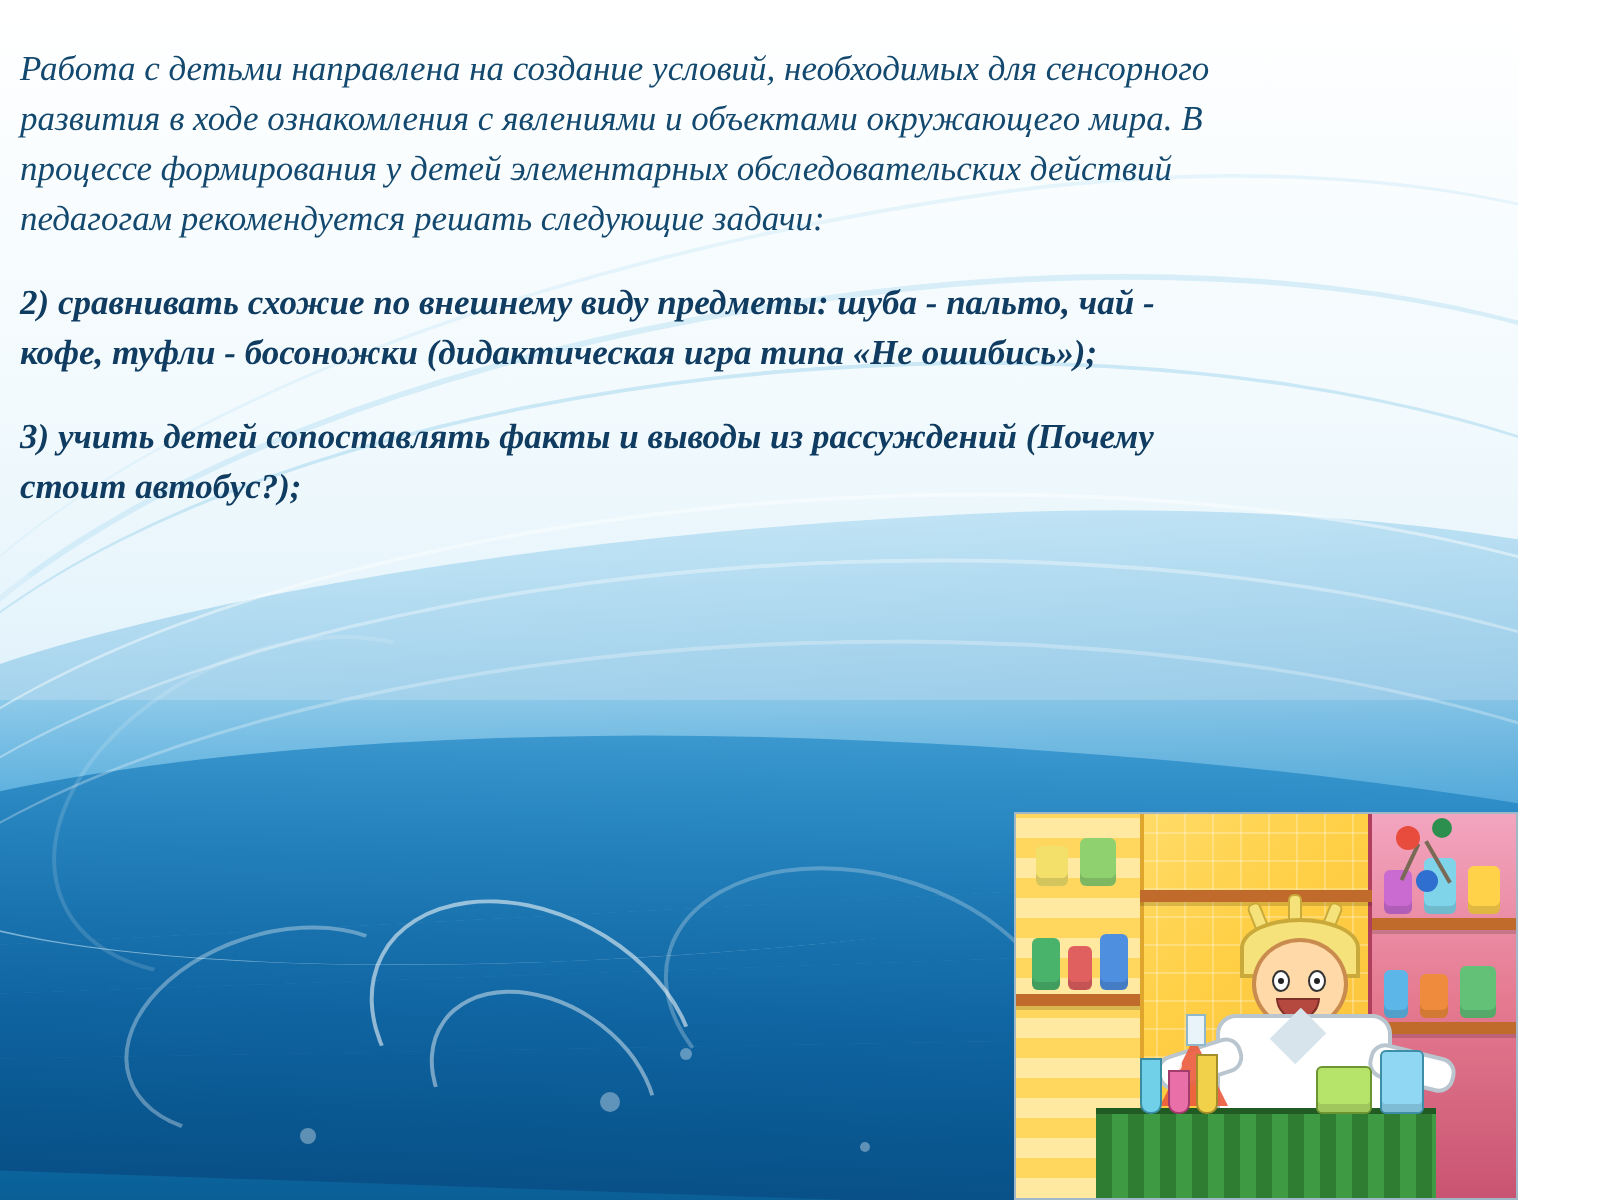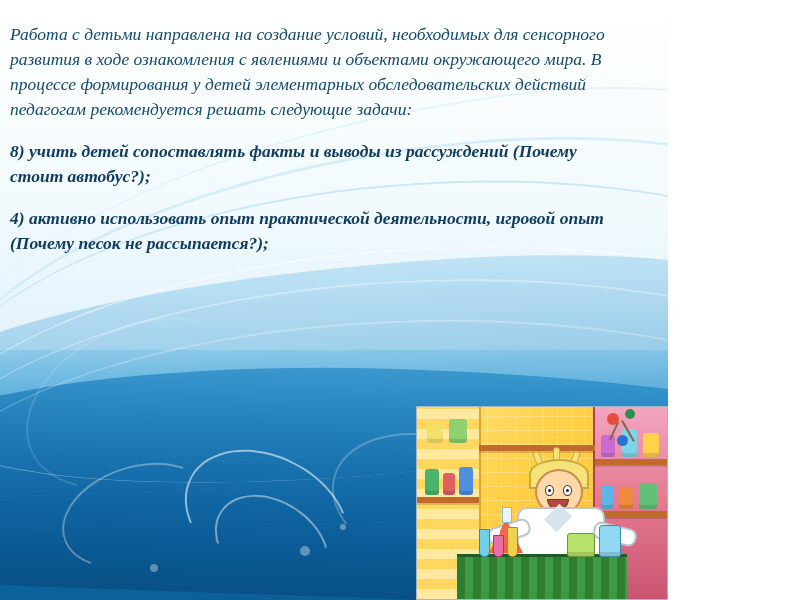--- a/index.html
+++ b/index.html
@@ -7,21 +7,21 @@
     padding: 0;
   }
   body {
     width: 800px;
     height: 600px;
     overflow: hidden;
     font-family: "Liberation Serif", serif;
   }
   .slide {
     position: relative;
-    width: 668px;
+    width: 759px;
     height: 600px;
     background: #eab308;
     overflow: hidden;
   }
   
   .bg-base {
     position: absolute;
     inset: 0;
     background: #ffffff;
   }
@@ -345,22 +345,22 @@
   <div class="swirl s1"></div>
   <div class="swirl s2"></div>
   <div class="swirl s4"></div>
   <div class="bubble" style="left:300px;bottom:44px;width:10px;height:10px;"></div>
   <div class="bubble" style="left:340px;bottom:70px;width:6px;height:6px;"></div>
   <div class="bubble" style="left:150px;bottom:28px;width:8px;height:8px;"></div>
   <div class="bubble" style="left:430px;bottom:24px;width:5px;height:5px;"></div>
 
   <div class="content">
     <p class="para intro">Работа с детьми направлена на создание условий, необходимых для сенсорного развития в ходе ознакомления с явлениями и объектами окружающего мира. В процессе формирования у детей элементарных обследовательских действий педагогам рекомендуется решать следующие задачи:</p>
-    <p class="para task">8) учить детей сопоставлять факты и выводы из рассуждений (Почему стоит автобус?);</p>
-    <p class="para task">4) активно использовать опыт практической деятельности, игровой опыт (Почему песок не рассыпается?);</p>
+    <p class="para task">2) сравнивать схожие по внешнему виду предметы: шуба - пальто, чай - кофе, туфли - босоножки (дидактическая игра типа «Не ошибись»);</p>
+    <p class="para task">3) учить детей сопоставлять факты и выводы из рассуждений (Почему стоит автобус?);</p>
   </div>
 
   <div class="illus">
     <div class="il-wall"></div>
     <div class="il-left-panel"></div>
     <div class="il-right-panel"></div>
 
     <div class="il-shelf" style="top:38px;left:62px;right:72px;"></div>
     <div class="il-shelf" style="top:90px;left:0px;width:62px;"></div>
     <div class="il-shelf" style="top:52px;right:0px;width:72px;left:auto;"></div>

